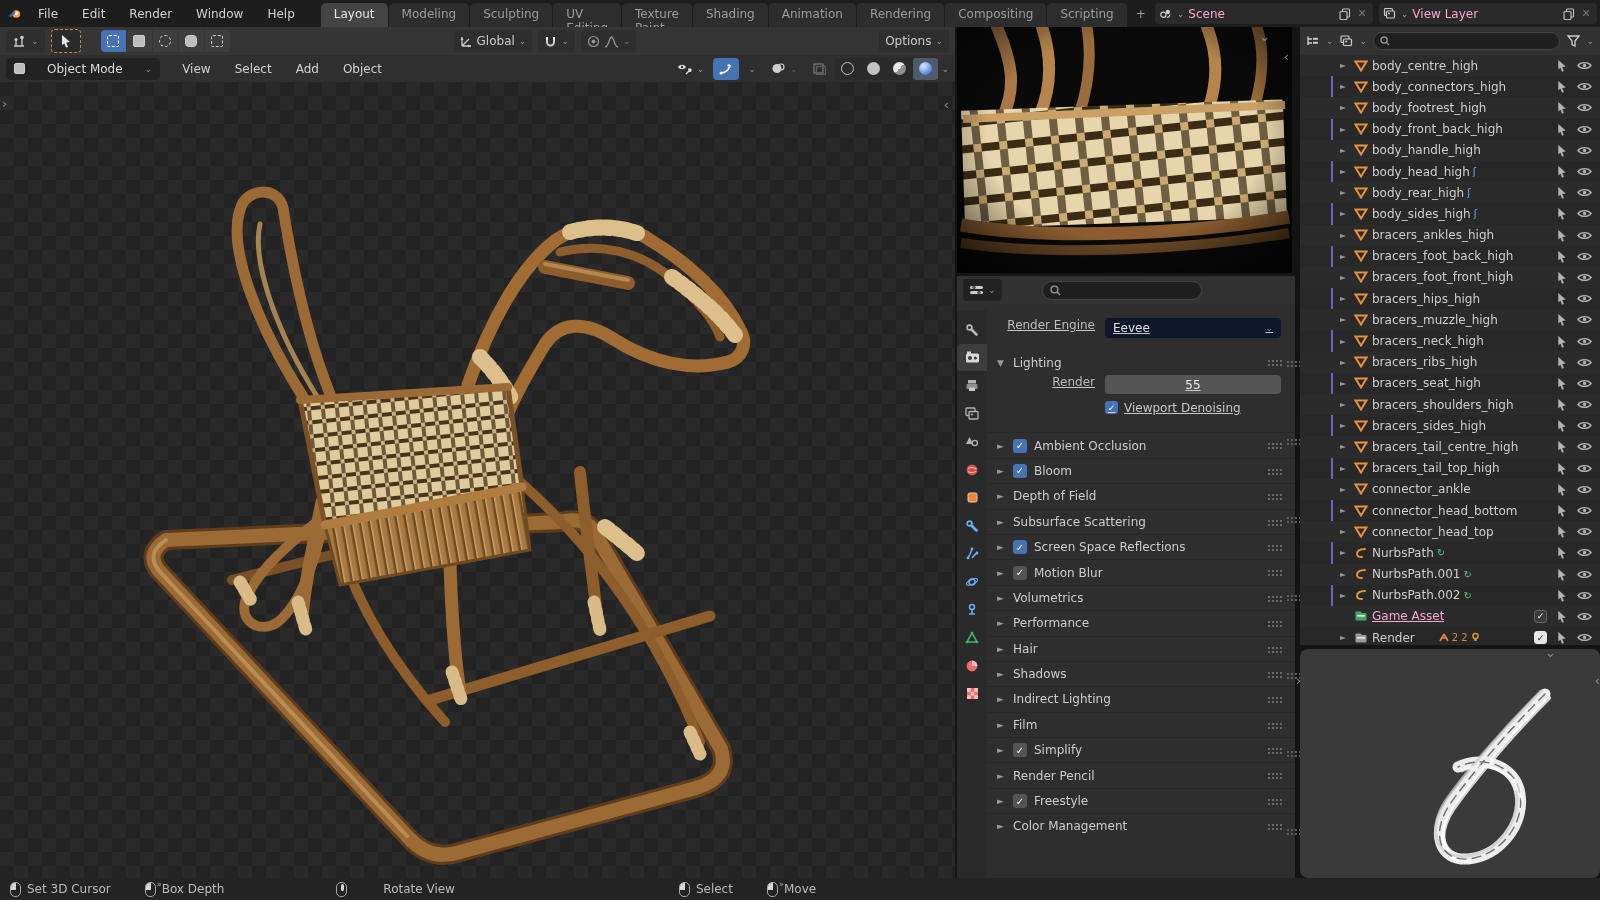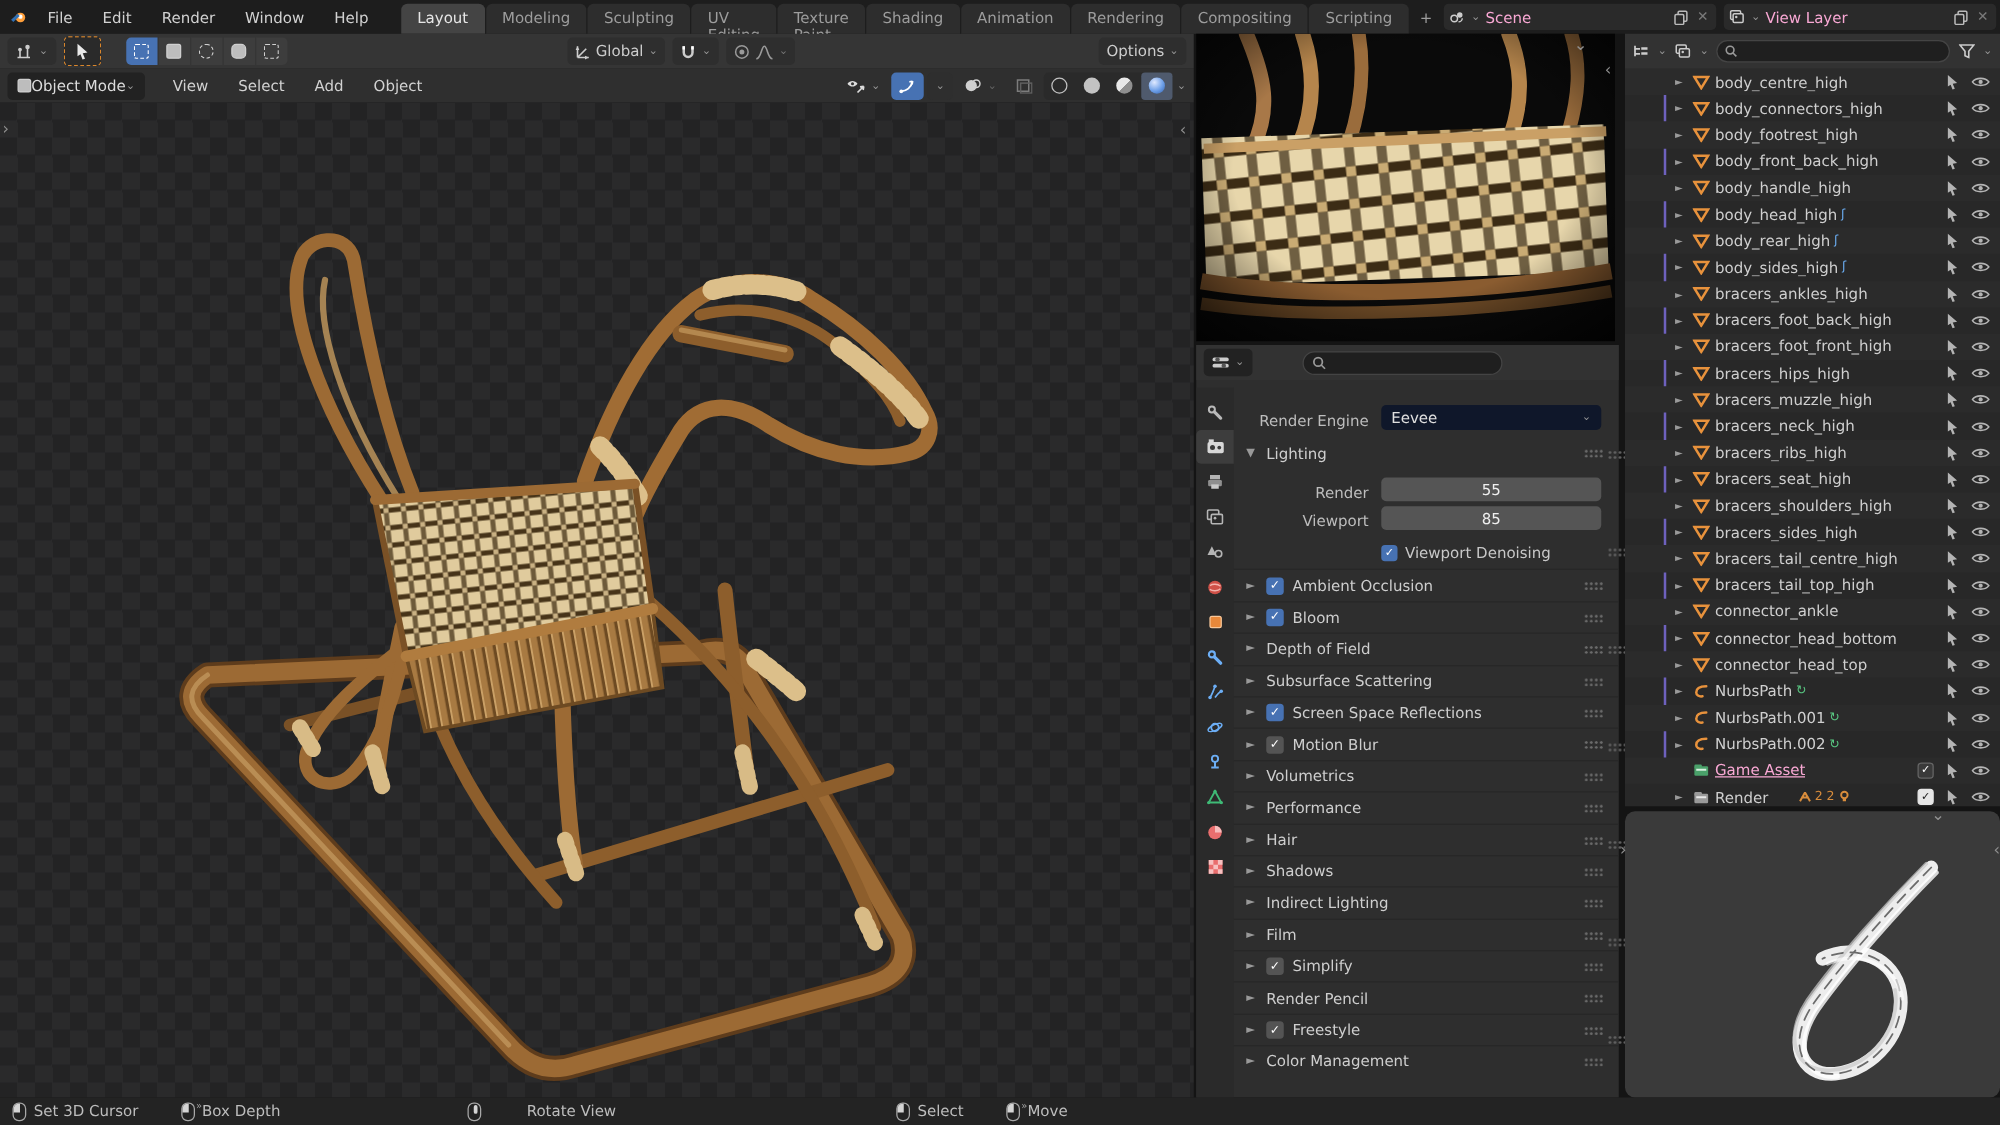--- a/index.html
+++ b/index.html
@@ -29,21 +29,21 @@
   .tool-active{border:1px dashed #d9862c;background:#2a2a2a;width:30px;height:24px;
     display:flex;align-items:center;justify-content:center;border-radius:4px;}
   .selmodes{display:flex;gap:1px;margin-left:14px;}
   .selmode{width:25px;height:22px;background:#3d3d3d;display:flex;align-items:center;justify-content:center;}
   .selmode:first-child{border-radius:4px 0 0 4px;background:#4772b3;}
   .selmode:last-child{border-radius:0 4px 4px 0;}
   .dashbox{width:12px;height:12px;border:1.5px dashed #cfcfcf;border-radius:2px;}
   .dashbox.fill{background:#bdbdbd;border-style:solid;}
   #vpheader{position:absolute;left:0;top:55px;width:955px;height:27px;background:#2f2f2f;
     display:flex;align-items:center;gap:2px;padding:0 6px;z-index:5;}
-  .mode-dd{background:#222;border-radius:4px;height:22px;display:flex;align-items:center;gap:0;padding:0 8px;color:#dcdcdc;}
+  .mode-dd{background:#222;border-radius:4px;height:22px;display:flex;align-items:center;gap:22px;padding:0 8px;color:#dcdcdc;}
   #vp-right{margin-left:auto;display:flex;align-items:center;gap:3px;}
   .shade-group{display:flex;gap:1px;background:#2a2a2a;border-radius:4px;}
   .shade-btn{width:25px;height:22px;display:flex;align-items:center;justify-content:center;}
   .shade-btn.active{background:#4f5a6d;border-radius:3px;}
   .sphere{width:13px;height:13px;border-radius:50%;background:#c2c2c2;}
   .sphere.wire{background:transparent;border:1.3px solid #c2c2c2;position:relative;}
   .sphere.matcap{background:linear-gradient(135deg,#e8e8e8 50%,#8f8f8f 50%);}
   .sphere.rendered{background:radial-gradient(circle at 35% 30%,#dfe9ff,#6d9fe8 55%,#2f5da8);}
   
   #viewport{position:absolute;left:0;top:82px;width:955px;height:796px;
@@ -55,21 +55,21 @@
   #props{position:absolute;left:957px;top:276px;width:338px;height:602px;background:#2e2e2e;}
   #props-header{position:absolute;left:0;top:0;width:100%;height:28px;background:#323232;
     display:flex;align-items:center;gap:8px;padding:0 6px;}
   .search-box{background:#1f1f1f;border:1px solid #444;border-radius:11px;height:19px;flex:0 0 160px;
     display:flex;align-items:center;padding:0 7px;gap:5px;color:#888;margin-left:32px;}
   #prop-tabs{position:absolute;left:0;top:34px;width:30px;bottom:0;background:#2a2a2a;
     display:flex;flex-direction:column;align-items:center;gap:1px;padding-top:6px;}
   .ptab{width:30px;height:27px;display:flex;align-items:center;justify-content:center;}
   .ptab.active{background:#3d3d3d;border-radius:4px 0 0 4px;}
   #prop-body{position:absolute;left:30px;top:34px;right:0;bottom:0;overflow:hidden;}
-  .prow{display:flex;align-items:flex-end;height:26px;}
+  .prow{display:flex;align-items:flex-start;height:26px;text-decoration:underline;}
   .prow .lab{width:118px;text-align:right;padding-right:10px;color:#bdbdbd;}
   .dd-field{flex:1;background:#0f172a;border-radius:4px;height:20px;display:flex;align-items:center;
     padding:0 8px;color:#e0e0e0;margin-right:14px;justify-content:space-between;}
   .val-field{flex:1;background:#555;border-radius:4px;height:19px;display:flex;align-items:center;
     justify-content:center;color:#efefef;margin-right:14px;}
   .panel{display:flex;align-items:center;height:25.4px;border-top:1px solid #272727;padding-left:10px;position:relative;}
   .panel .arr{width:16px;color:#999;font-size:9px;}
   .panel .cb{display:none;width:14px;height:14px;border-radius:3px;background:#545454;margin-right:7px;
     align-items:center;justify-content:center;font-size:10px;color:#fff;}
   .panel.checkbox .cb{display:flex;}
@@ -112,21 +112,21 @@
   
   #sketch{position:absolute;left:1300px;top:649px;width:300px;height:229px;background:#3a3a3a;border-radius:8px;}
   
   #gapstrip{position:absolute;left:1292px;top:276px;width:8px;height:602px;}
   .gdots{position:absolute;left:-6px;width:14px;height:8px;
     background-image:radial-gradient(#5f5f5f 1px,transparent 1.2px);background-size:4px 4px;}
   
   #statusbar{position:absolute;left:0;top:878px;width:1600px;height:22px;background:#232323;
     display:flex;align-items:center;padding:0 10px;color:#bdbdbd;}
   .hint{display:flex;align-items:center;gap:6px;margin-right:34px;}
-  .hint:nth-child(3){margin-left:116px;gap:36px;}
+  .hint:nth-child(3){margin-left:78px;gap:36px;}
   .hint:nth-child(4){margin-left:190px;}
   #status-right{margin-left:auto;color:#bdbdbd;}
   .mouse{width:11px;height:15px;border:1.2px solid #a8a8a8;border-radius:5px;position:relative;}
   .mouse i{position:absolute;background:#d5d5d5;}
   .mouse.lmb i{left:0;top:0;width:5px;height:7px;border-radius:4px 0 0 0;}
   .mouse.mmb i{left:3.5px;top:1px;width:3px;height:7px;border-radius:2px;}
   .mouse.drag:after{content:"»";position:absolute;right:-7px;top:-3px;font-size:8px;color:#a8a8a8;}
   svg{display:block;}
 </style>
 </head>
@@ -542,24 +542,20 @@
     </div>
     <div class="panel" style="border-top:none;margin-top:6px">
       <span class="arr">▼</span>
       <span class="plab">Lighting</span>
       <span class="grip"></span>
     </div>
     <div class="prow">
       <span class="lab">Render</span>
       <span class="val-field">55</span>
     </div>
-    <div class="prow" style="height:23px">
-      <span class="lab">Viewport</span>
-      <span class="val-field">85</span>
-    </div>
     <div class="prow" style="height:25px">
       <span class="lab"></span>
       <span class="cb-sm">✓</span>
       <span>Viewport Denoising</span>
     </div>
     <div style="height:6px"></div>
     <div>
 
         <div class="panel checkbox checked">
           <span class="arr">►</span>

